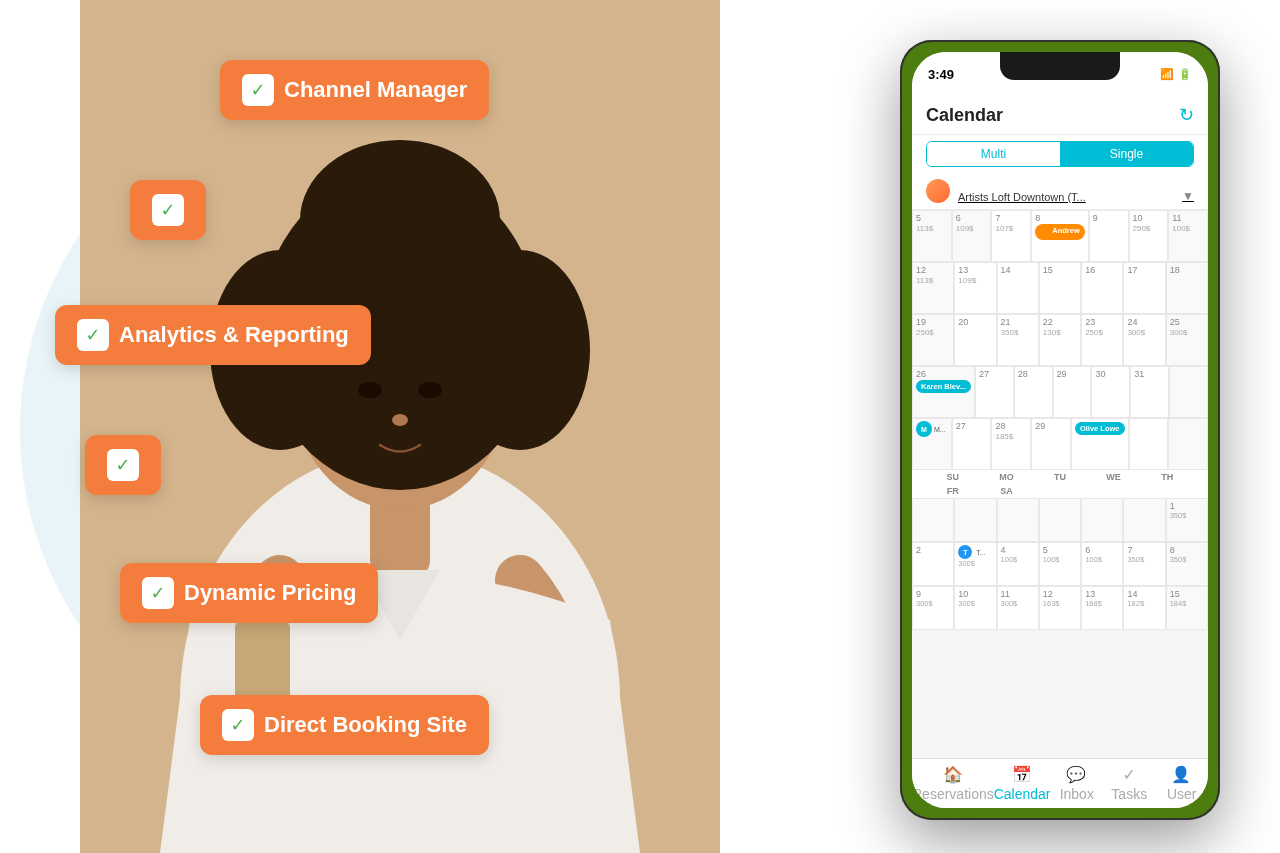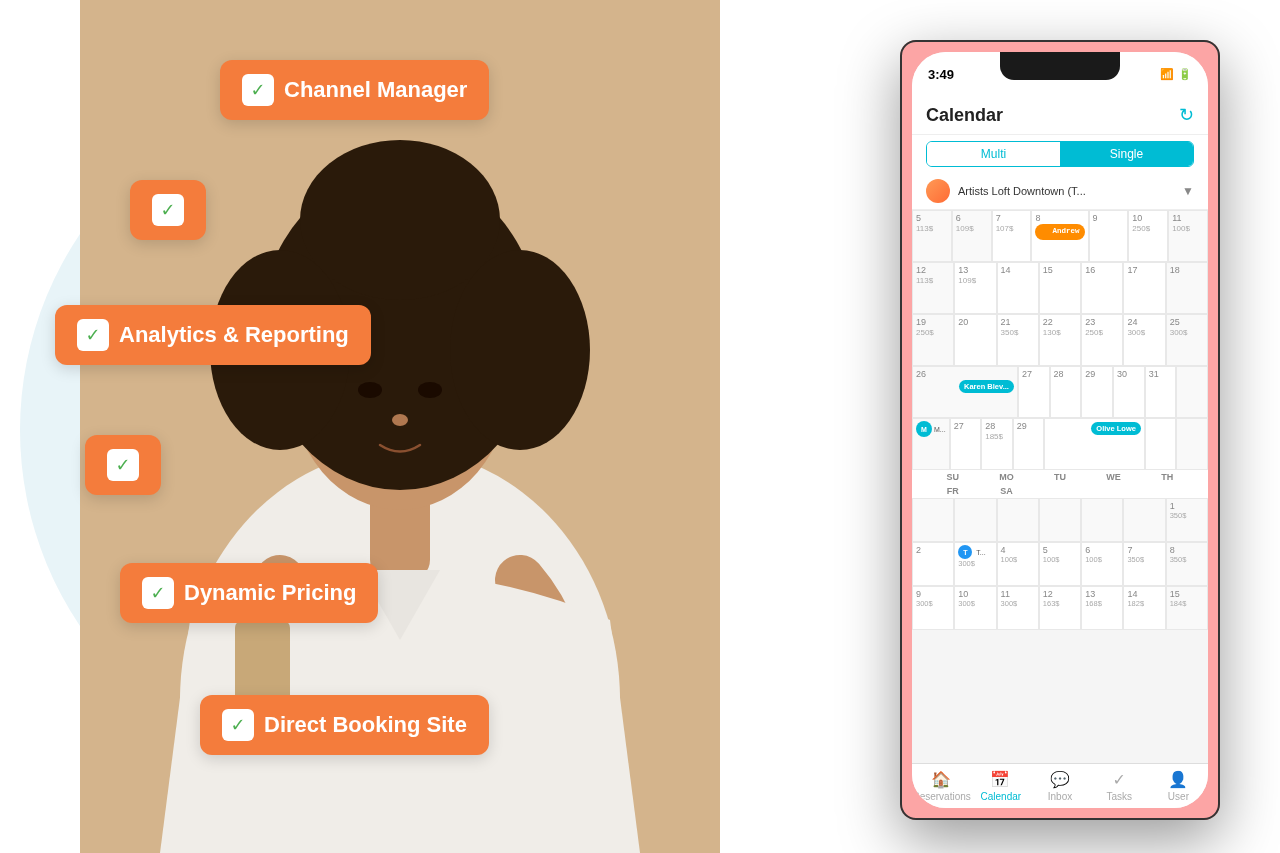--- a/index.html
+++ b/index.html
@@ -78,22 +78,22 @@
       right: 60px;
       top: 40px;
       width: 320px;
       height: 780px;
       z-index: 5;
     }
 
     .phone-shell {
       width: 320px;
       height: 780px;
-      background: #fca5a5;
-      border-radius: 16px;
+      background: #4d7c0f;
+      border-radius: 32px;
       padding: 12px;
       box-shadow: 0 20px 60px rgba(0,0,0,0.4), inset 0 0 0 2px #333;
       position: relative;
     }
 
     .phone-notch {
       position: absolute;
       top: 12px;
       left: 50%;
       transform: translateX(-50%);
@@ -173,23 +173,24 @@
     }
 
     .toggle-btn.active { background: #00BCD4; color: white; }
     .toggle-btn.inactive { background: white; color: #00BCD4; }
 
     
     .dropdown-bar {
       background: white;
       padding: 6px 14px;
       display: flex;
-      align-items: center;
+      align-items: flex-end;
       gap: 8px;
       border-bottom: 1px solid #eee;
+      text-decoration: underline;
     }
 
     .avatar-small {
       width: 24px;
       height: 24px;
       border-radius: 50%;
       background: linear-gradient(135deg, #ff9a56, #ff6b35);
     }
 
     .dropdown-text {
@@ -226,21 +227,21 @@
       padding: 2px 5px;
       font-size: 7.5px;
       font-weight: 600;
       color: white;
       margin: 1px 0;
       white-space: nowrap;
       overflow: hidden;
       text-overflow: ellipsis;
     }
 
-    .event-teal { background: #00BCD4; margin-left: 43px; }
+    .event-teal { background: #00BCD4; }
     .event-orange { background: #FF8C00; }
 
     .cal-dot {
       width: 16px;
       height: 16px;
       border-radius: 50%;
       display: inline-flex;
       align-items: center;
       justify-content: center;
       font-size: 7px;
@@ -297,21 +298,21 @@
     }
 
     .nav-icon {
       font-size: 16px;
       color: #aaa;
     }
 
     .nav-icon.active-nav { color: #00BCD4; }
 
     .nav-label {
-      font-size: 10px;
+      font-size: 14px;
       color: #aaa;
     }
 
     .nav-label.active-nav { color: #00BCD4; }
 
     
     .cal-content {
       padding: 0 0;
       overflow: hidden;
     }
@@ -473,21 +474,21 @@
                 <div class="cal-num">6</div>
                 <div class="cal-price">109$</div>
               </div>
             <div class="cal-cell">
                 <div class="cal-num">7</div>
                 <div class="cal-price">107$</div>
               </div>
             <div class="cal-cell">
               <div class="cal-num">8</div>
               <div class="cal-event event-orange">
-                <span style="display:inline-flex;align-items:center;gap:2px;font-family:Liberation Mono, monospace;"><span style="width:10px;height:10px;background:#FF8C00;border-radius:50%;display:inline-block;"></span>Andrew</span>
+                <span style="display:inline-flex;align-items:flex-start;gap:2px;"><span style="width:10px;height:10px;background:#FF8C00;border-radius:50%;display:inline-block;"></span>Andrew</span>
               </div>
             </div>
             <div class="cal-cell">
                 <div class="cal-num">9</div>
               </div>
             <div class="cal-cell">
                 <div class="cal-num">10</div>
                 <div class="cal-price">250$</div>
               </div>
             <div class="cal-cell gray-bg">

